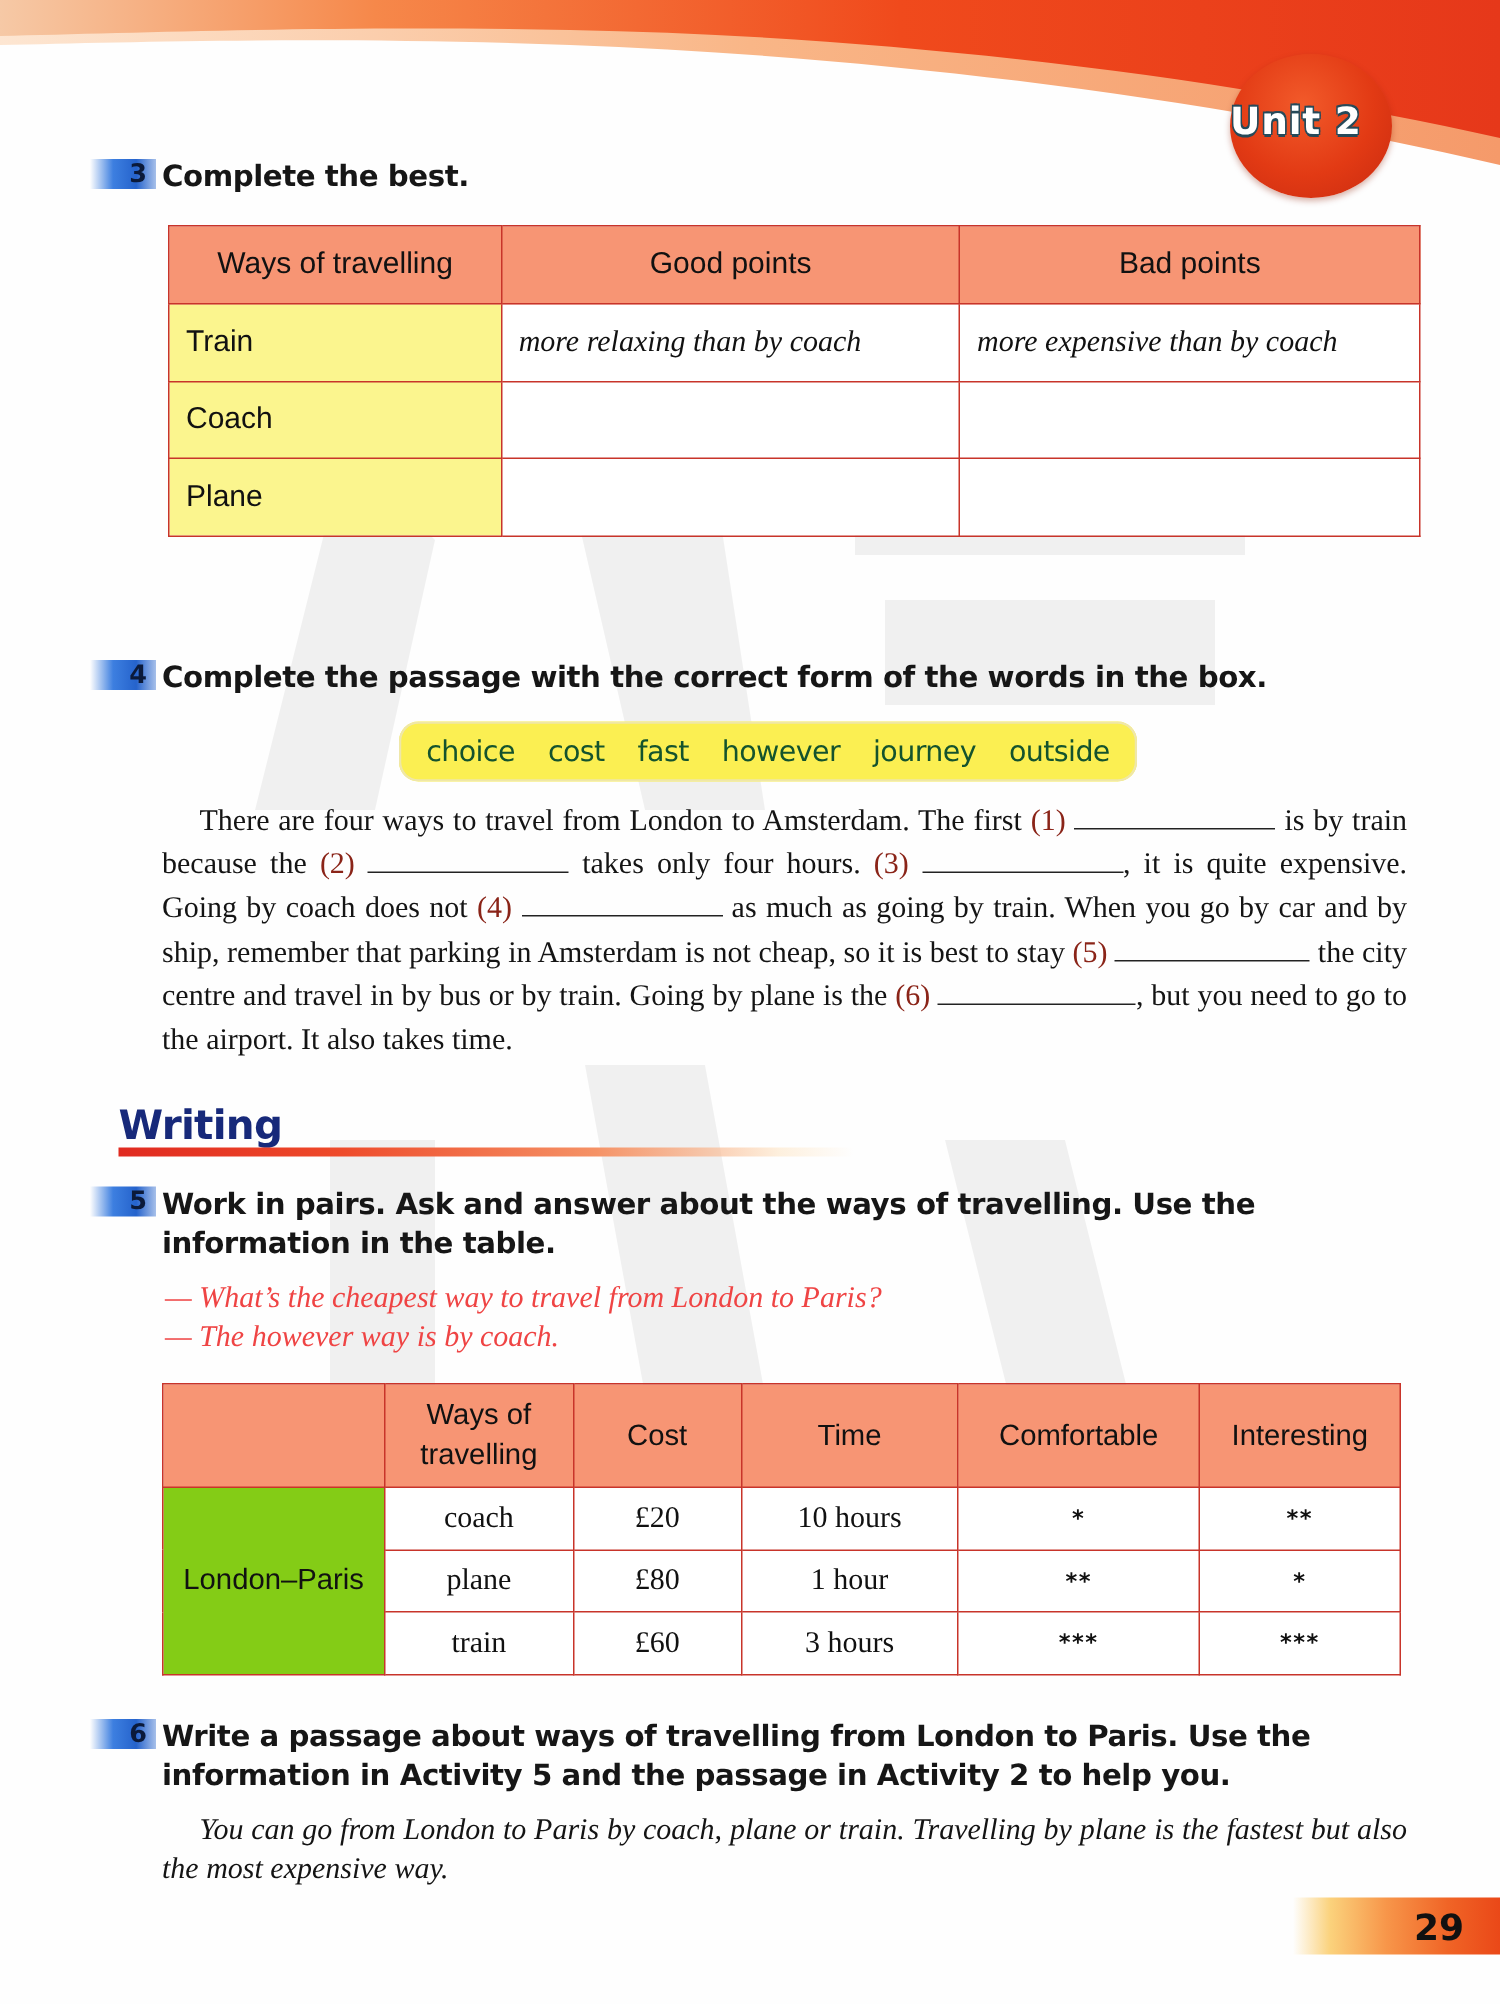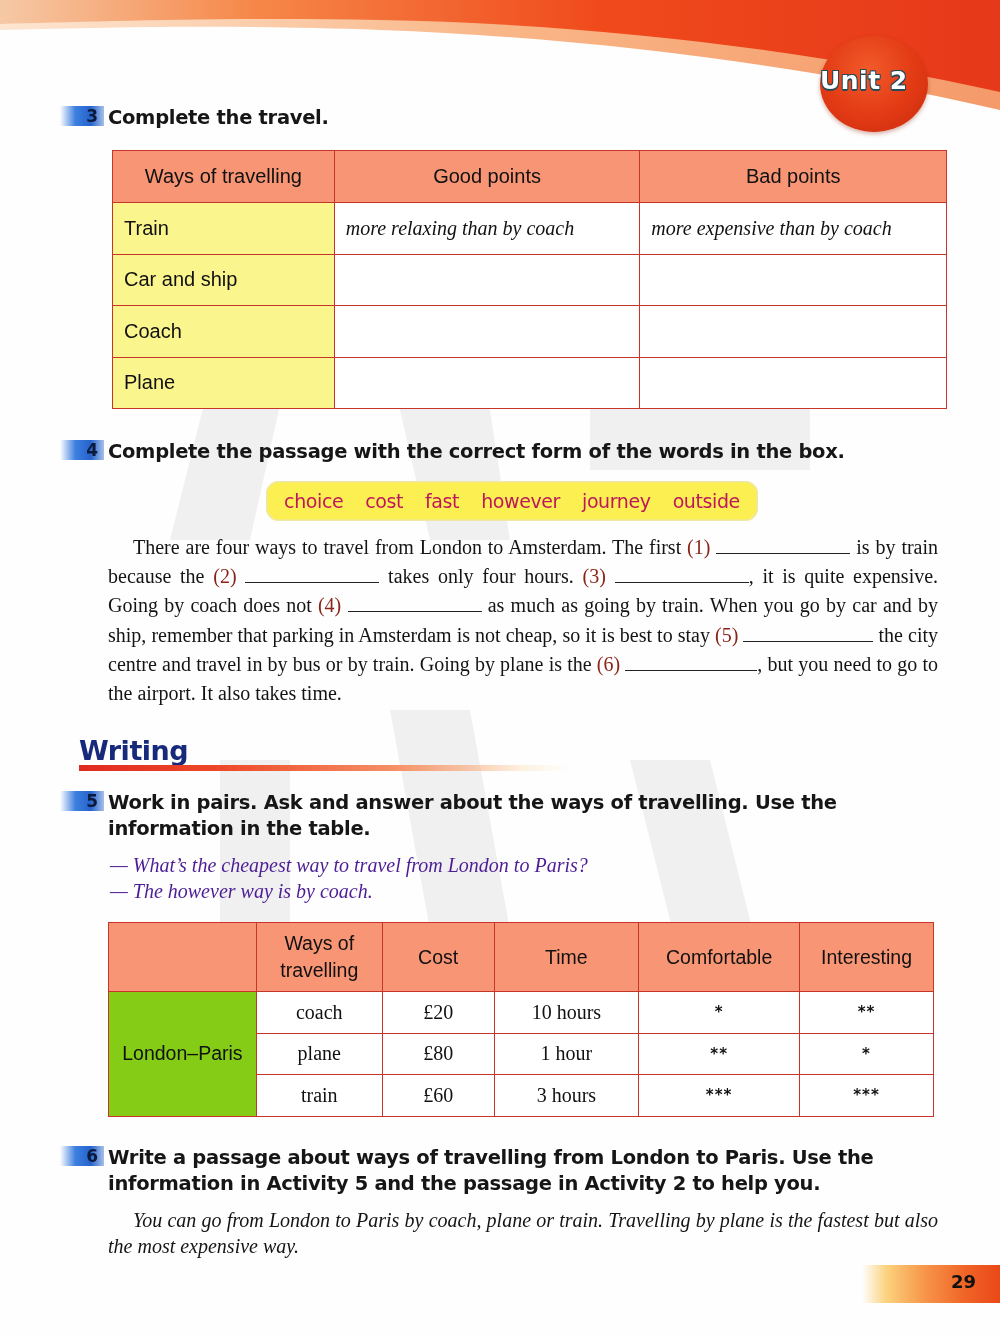--- a/index.html
+++ b/index.html
@@ -52,21 +52,21 @@
   .t2 td { height: 41.5px; background: #fff; text-align: center; font-family: "Liberation Serif", serif; font-size: 20px; }
   .t2 td.route { background: #84cc16; font-family: "Liberation Sans", sans-serif; font-size: 19.5px; }
   .t2 td.stars { font-family: "DejaVu Sans", sans-serif; font-weight: bold; font-size: 15px; letter-spacing: 1px; }
 
   
   .wordbox {
     position: absolute; left: 266px; top: 481px; width: 492px; height: 40px;
     background: #fbef52; border-radius: 13px;
     box-shadow: 0 0 0 1.5px #efe7a8 inset;
     display: flex; align-items: center; justify-content: center; gap: 22px;
-    font-family: "DejaVu Sans", sans-serif; font-size: 19px; color: #be185d; letter-spacing: -0.4px;
+    font-family: "DejaVu Sans", sans-serif; font-size: 19px; color: #14532d; letter-spacing: -0.4px;
   }
 
   
   .passage {
     position: absolute; left: 108px; top: 533px; width: 830px;
     font-family: "Liberation Serif", serif; font-size: 20px; line-height: 29.2px; color: #141414;
     text-align: justify; text-align-last: left;
   }
   .passage .ind { display: inline-block; width: 25px; }
   .num { color: #8a2418; }
@@ -77,37 +77,37 @@
     position: absolute; left: 79px; top: 735px;
     font-family: "DejaVu Sans", sans-serif; font-weight: bold; font-size: 27px; color: #17297a; letter-spacing: -0.5px;
   }
   .writing-line {
     position: absolute; left: 79px; top: 765px; width: 490px; height: 6px;
     background: linear-gradient(90deg, #e02a20 0%, #ee4a2a 30%, #f59266 65%, rgba(253,226,190,0.5) 90%, rgba(255,255,255,0) 100%);
   }
 
   
   .dialog {
-    position: absolute; left: 110px; font-family: "Liberation Serif", serif; font-style: italic; font-size: 20px; color: #4c1d95;
+    position: absolute; left: 110px; font-family: "Liberation Serif", serif; font-style: italic; font-size: 20px; color: #ef4444;
   }
   .example {
     position: absolute; left: 108px; top: 1207px; width: 830px;
     font-family: "Liberation Serif", serif; font-style: italic; font-size: 20px; line-height: 26px; color: #141414;
     text-align: justify; text-align-last: left;
   }
   .example .ind { display: inline-block; width: 25px; }
 
   
   .pagebar {
     position: absolute; left: 862px; top: 1265px; width: 138px; height: 38px;
     background: linear-gradient(90deg, rgba(255,240,180,0) 0%, #fbd27c 18%, #f7964a 45%, #f06426 75%, #ea4818 100%);
   }
   .pagenum {
     position: absolute; right: 24px; top: 6px;
-    font-family: "DejaVu Sans", sans-serif; font-weight: bold; font-size: 18px; color: #111;
+    font-family: "DejaVu Sans", sans-serif; font-weight: bold; font-size: 24px; color: #111;
   }
 </style>
 </head>
 <body>
 
 <svg class="swoosh" viewBox="0 0 1000 150" preserveAspectRatio="none">
   <defs>
     <linearGradient id="g1" x1="0" y1="0" x2="1" y2="0">
       <stop offset="0" stop-color="#f6c9a6"></stop>
       <stop offset="0.25" stop-color="#f6884a"></stop>
@@ -126,44 +126,39 @@
 <div class="unit-badge">
   <span>Unit 2</span>
 </div>
 
 <svg class="watermark" viewBox="0 0 700 820">
   <path d="M60,60 L0,300 L80,300 L120,120 Z M200,40 L300,40 L340,300 L260,300 Z M400,60 L660,60 L660,130 L400,130 Z M420,160 L640,160 L640,230 L420,230 Z M50,520 L120,520 L120,800 L50,800 Z M220,470 L300,470 L360,800 L280,800 Z M460,520 L540,520 L600,760 L520,760 Z" fill="#000"></path>
 </svg>
 
 <div class="act-head" style="top:105px;">
   <span class="act-num">3</span>
-  <span class="act-text">Complete the travel.</span>
+  <span class="act-text">Complete the best.</span>
 </div>
 
 <table class="t1">
   <colgroup>
       <col style="width:222px">
       <col style="width:306px">
       <col style="width:307px">
     </colgroup>
   <tbody>
       <tr>
     <th>Ways of travelling</th>
     <th>Good points</th>
     <th>Bad points</th>
   </tr>
   <tr>
     <td class="rowhead">Train</td>
     <td class="cell">more relaxing than by coach</td>
     <td class="cell">more expensive than by coach</td>
-  </tr>
-  <tr>
-    <td class="rowhead">Car and ship</td>
-    <td class="cell"></td>
-    <td class="cell"></td>
   </tr>
   <tr>
     <td class="rowhead">Coach</td>
     <td class="cell"></td>
     <td class="cell"></td>
   </tr>
   <tr>
     <td class="rowhead">Plane</td>
     <td class="cell"></td>
     <td class="cell"></td>

